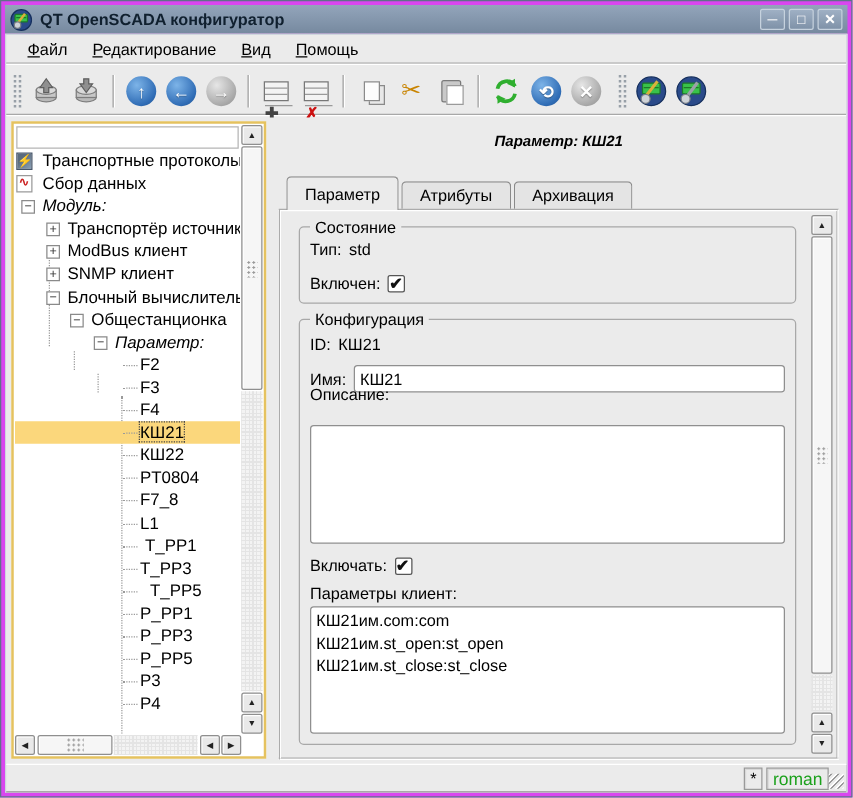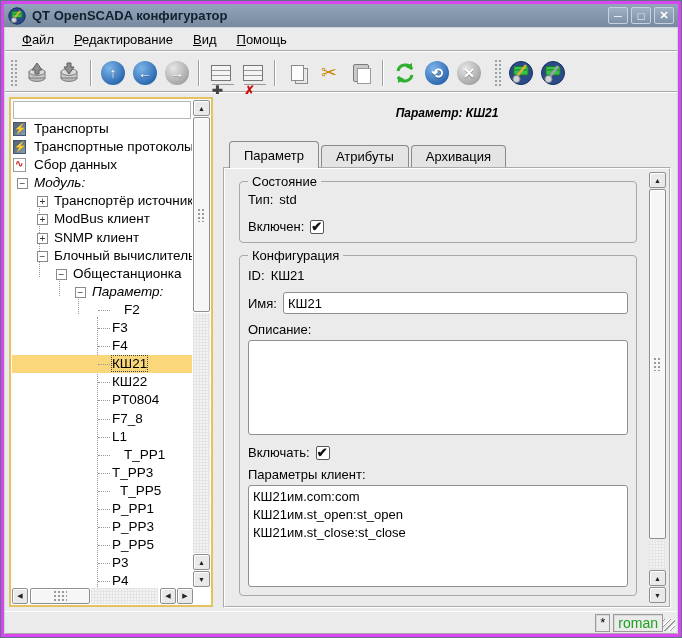--- a/index.html
+++ b/index.html
@@ -287,24 +287,20 @@
 
     <div class="main">
 
       <div class="tree">
         <div class="tree-blank"></div>
         <div class="tree-rows">
           <div class="guide" style="left:27px; top:86px; height:71px;"></div>
           <div class="guide" style="left:47px; top:161px; height:15px;"></div>
           <div class="guide" style="left:66px; top:179px; height:15px;"></div>
           <div class="guide" style="left:85px; top:197px; height:286px;"></div>
-        <div class="trow">
-              <span class="ticon transports-icon"></span>
-              <span class="tlabel" style="left: 22px;">Транспорты</span>
-            </div>
             <div class="trow">
               <span class="ticon protocols-icon"></span>
               <span class="tlabel" style="left: 22px;">Транспортные протоколы</span>
             </div>
             <div class="trow">
               <span class="ticon daq-icon"></span>
               <span class="tlabel" style="left: 22px;">Сбор данных</span>
             </div>
             <div class="trow">
               <span class="exp" style="left: 5px;">−</span>
@@ -328,21 +324,21 @@
             </div>
             <div class="trow">
               <span class="exp" style="left: 44px;">−</span>
               <span class="tlabel" style="left: 61px;">Общестанционка</span>
             </div>
             <div class="trow">
               <span class="exp" style="left: 63px;">−</span>
               <span class="tlabel it" style="left: 80px;">Параметр:</span>
             </div>
             <div class="trow leaf">
-              <span class="tlabel" style="left: 100px; margin-left: 12px;">F2</span>
+              <span class="tlabel" style="left: 100px;">F2</span>
             </div>
             <div class="trow leaf">
               <span class="tlabel" style="left: 100px;">F3</span>
             </div>
             <div class="trow leaf">
               <span class="tlabel" style="left: 100px;">F4</span>
             </div>
             <div class="trow sel leaf">
               <span class="tlabel" style="left: 100px;">КШ21</span>
             </div>
@@ -352,21 +348,21 @@
             <div class="trow leaf">
               <span class="tlabel" style="left: 100px;">PT0804</span>
             </div>
             <div class="trow leaf">
               <span class="tlabel" style="left: 100px;">F7_8</span>
             </div>
             <div class="trow leaf">
               <span class="tlabel" style="left: 100px;">L1</span>
             </div>
             <div class="trow leaf">
-              <span class="tlabel" style="left: 112px;">T_PP1</span>
+              <span class="tlabel" style="left: 104px;">T_PP1</span>
             </div>
             <div class="trow leaf">
               <span class="tlabel" style="left: 100px;">T_PP3</span>
             </div>
             <div class="trow leaf">
               <span class="tlabel" style="left: 88px; margin-left: 20px;">T_PP5</span>
             </div>
             <div class="trow leaf">
               <span class="tlabel" style="left: 100px;">P_PP1</span>
             </div>
@@ -434,21 +430,21 @@
             <div class="groupbox g-config">
               <span class="gb-title">Конфигурация</span>
               <div class="frow" style="top:12px;">
                 <span>ID:</span>
                 <span class="b">КШ21</span>
               </div>
               <div class="frow" style="top:36px;">
                 <span>Имя:</span>
                 <input class="text" type="text" value="КШ21" style="">
               </div>
-              <div class="frow" style="top:66px;">
+              <div class="frow" style="top:52px;">
                 <span>Описание:</span>
               </div>
               <textarea class="text" style="top: 84px; height: 95px;"></textarea>
               <div class="frow" style="top:189px;">
                 <span>Включать:</span>
                 <span class="cb on"></span>
               </div>
               <div class="frow" style="top:211px;">
                 <span>Параметры клиент:</span>
               </div>

